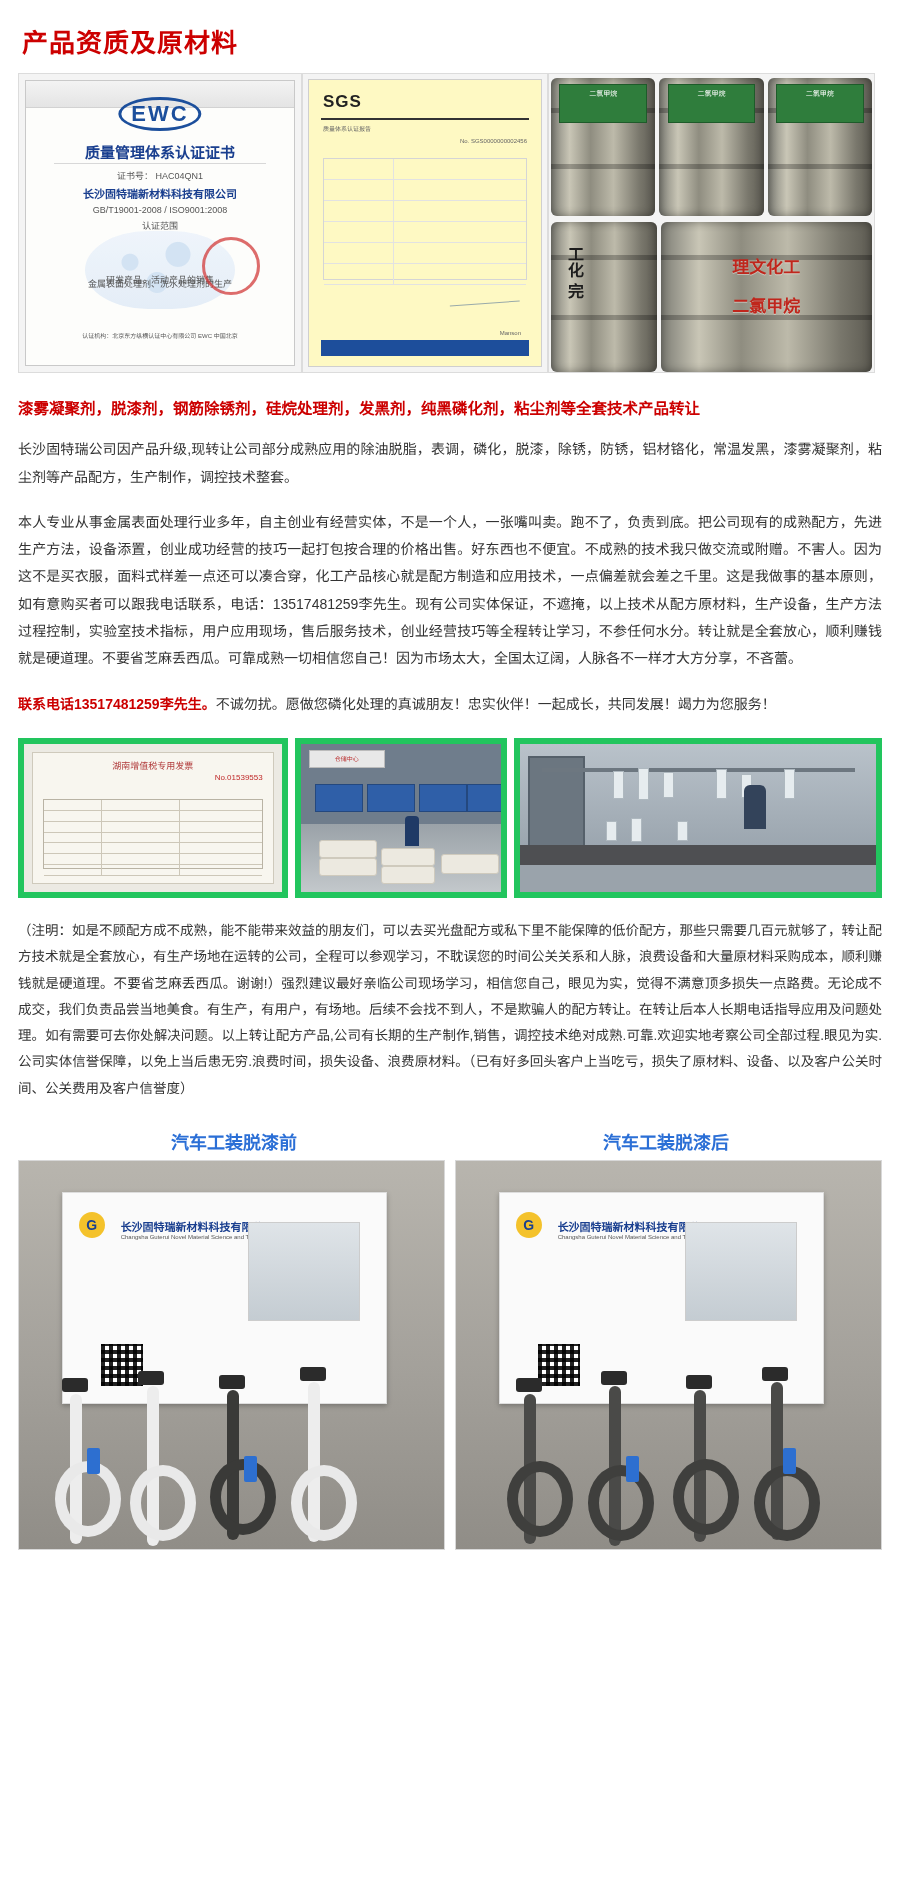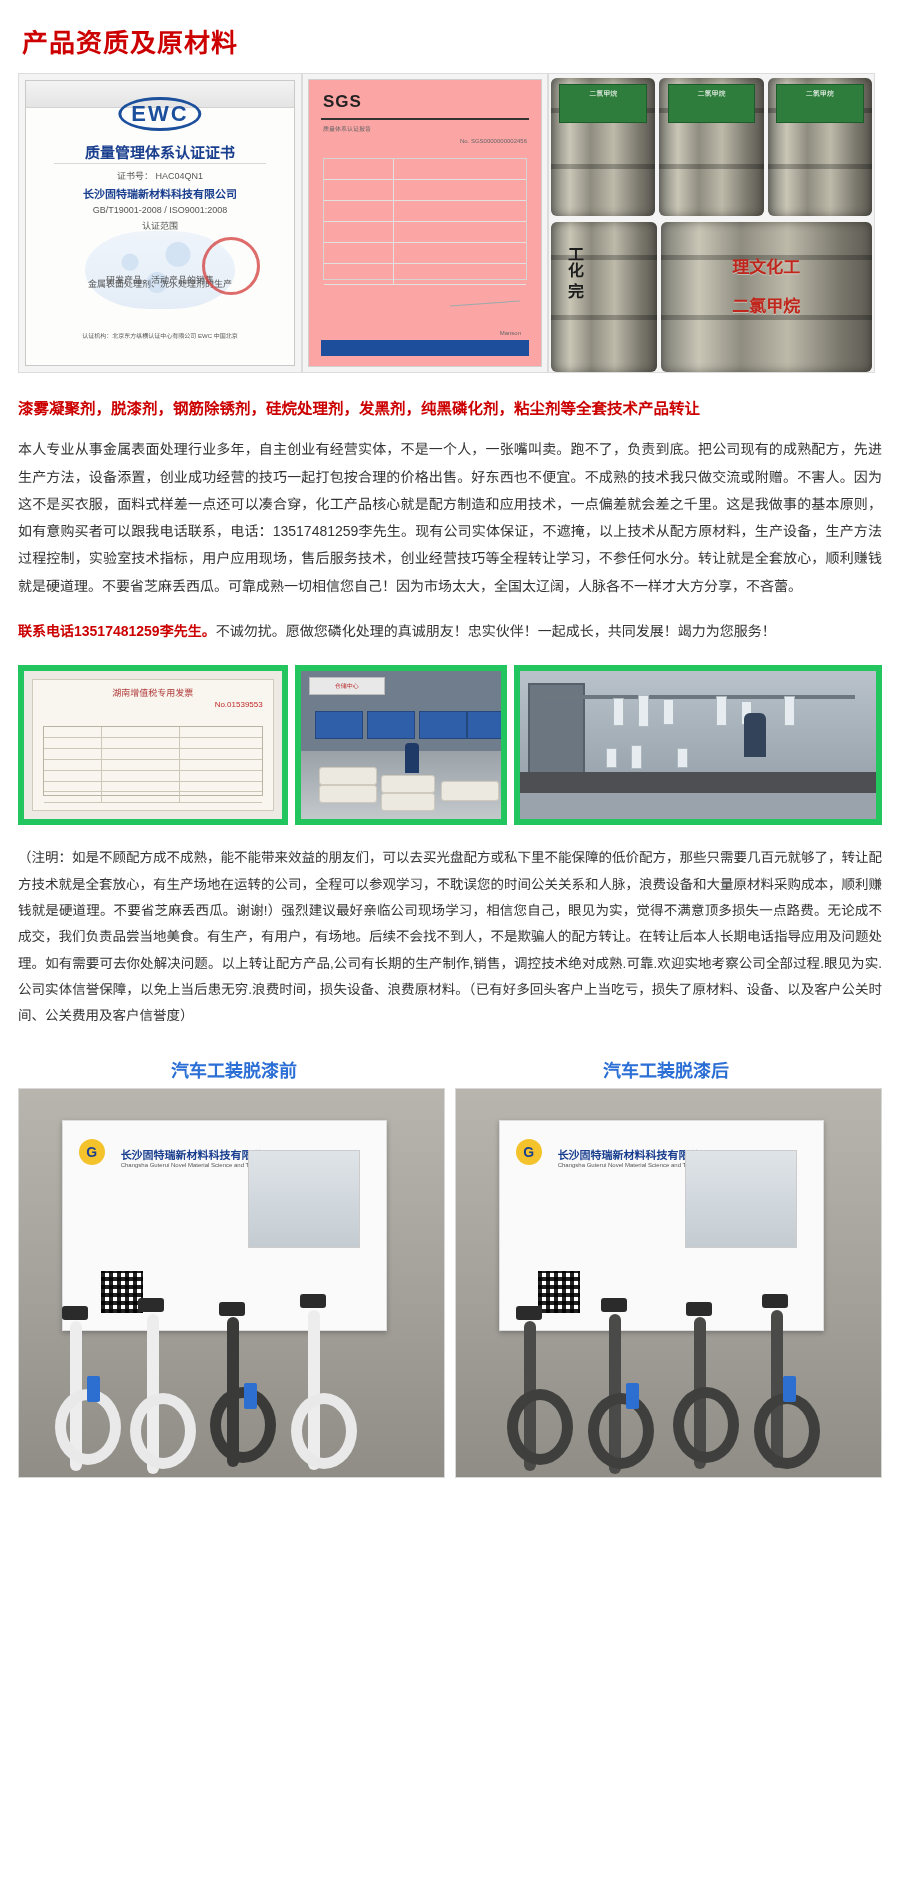--- a/index.html
+++ b/index.html
@@ -100,21 +100,21 @@
     position: absolute; left: 0; right: 0; bottom: 12px;
     display: flex; justify-content: space-around; align-items: center;
   }
   .cert1 .logo-o {
     width: 48px; height: 26px; border: 2px solid #1a3f8f; border-radius: 50%;
     color: #1a3f8f; font-size: 9px; font-weight: bold;
     display: flex; align-items: center; justify-content: center;
   }
 
   
-  .cert2 .paper { position: absolute; inset: 5px; background: #fca5a5; border: 1px solid #cfcfcf; }
+  .cert2 .paper { position: absolute; inset: 5px; background: #fef9c3; border: 1px solid #cfcfcf; }
   .cert2 .sgs {
     position: absolute; top: 12px; left: 14px;
     font-size: 17px; font-weight: bold; color: #222; letter-spacing: 1px;
   }
   .cert2 .hdr-line { position: absolute; left: 12px; right: 12px; top: 38px; height: 2px; background: #333; }
   .cert2 .mini {
     position: absolute; left: 14px; font-size: 6px; color: #666;
   }
   .cert2 .tbl {
     position: absolute; left: 14px; right: 14px; top: 78px; height: 120px;
@@ -347,20 +347,21 @@
         <div class="drum" style="flex:2;">
           <div class="label-red" style="top:24%;">理文化工</div>
           <div class="label-red" style="top:50%;">二氯甲烷</div>
         </div>
       </div>
     </div>
   </div>
 
   <div class="headline">漆雾凝聚剂，脱漆剂，钢筋除锈剂，硅烷处理剂，发黑剂，纯黑磷化剂，粘尘剂等全套技术产品转让</div>
 
+  <p class="body">长沙固特瑞公司因产品升级,现转让公司部分成熟应用的除油脱脂，表调，磷化，脱漆，除锈，防锈，铝材铬化，常温发黑，漆雾凝聚剂，粘尘剂等产品配方，生产制作，调控技术整套。</p>
   <p class="body">本人专业从事金属表面处理行业多年，自主创业有经营实体，不是一个人，一张嘴叫卖。跑不了，负责到底。把公司现有的成熟配方，先进生产方法，设备添置，创业成功经营的技巧一起打包按合理的价格出售。好东西也不便宜。不成熟的技术我只做交流或附赠。不害人。因为这不是买衣服，面料式样差一点还可以凑合穿，化工产品核心就是配方制造和应用技术，一点偏差就会差之千里。这是我做事的基本原则，如有意购买者可以跟我电话联系，电话：13517481259李先生。现有公司实体保证，不遮掩，以上技术从配方原材料，生产设备，生产方法过程控制，实验室技术指标，用户应用现场，售后服务技术，创业经营技巧等全程转让学习，不参任何水分。转让就是全套放心，顺利赚钱就是硬道理。不要省芝麻丢西瓜。可靠成熟一切相信您自己！因为市场太大，全国太辽阔，人脉各不一样才大方分享，不吝蕾。</p>
 
   <p class="contact-line">
     <span class="red">联系电话13517481259李先生。</span><span>不诚勿扰。愿做您磷化处理的真诚朋友！忠实伙伴！一起成长，共同发展！竭力为您服务！</span>
   </p>
 
   <div class="strip2">
 
     <div class="cell invoice">
       <div class="inner">

